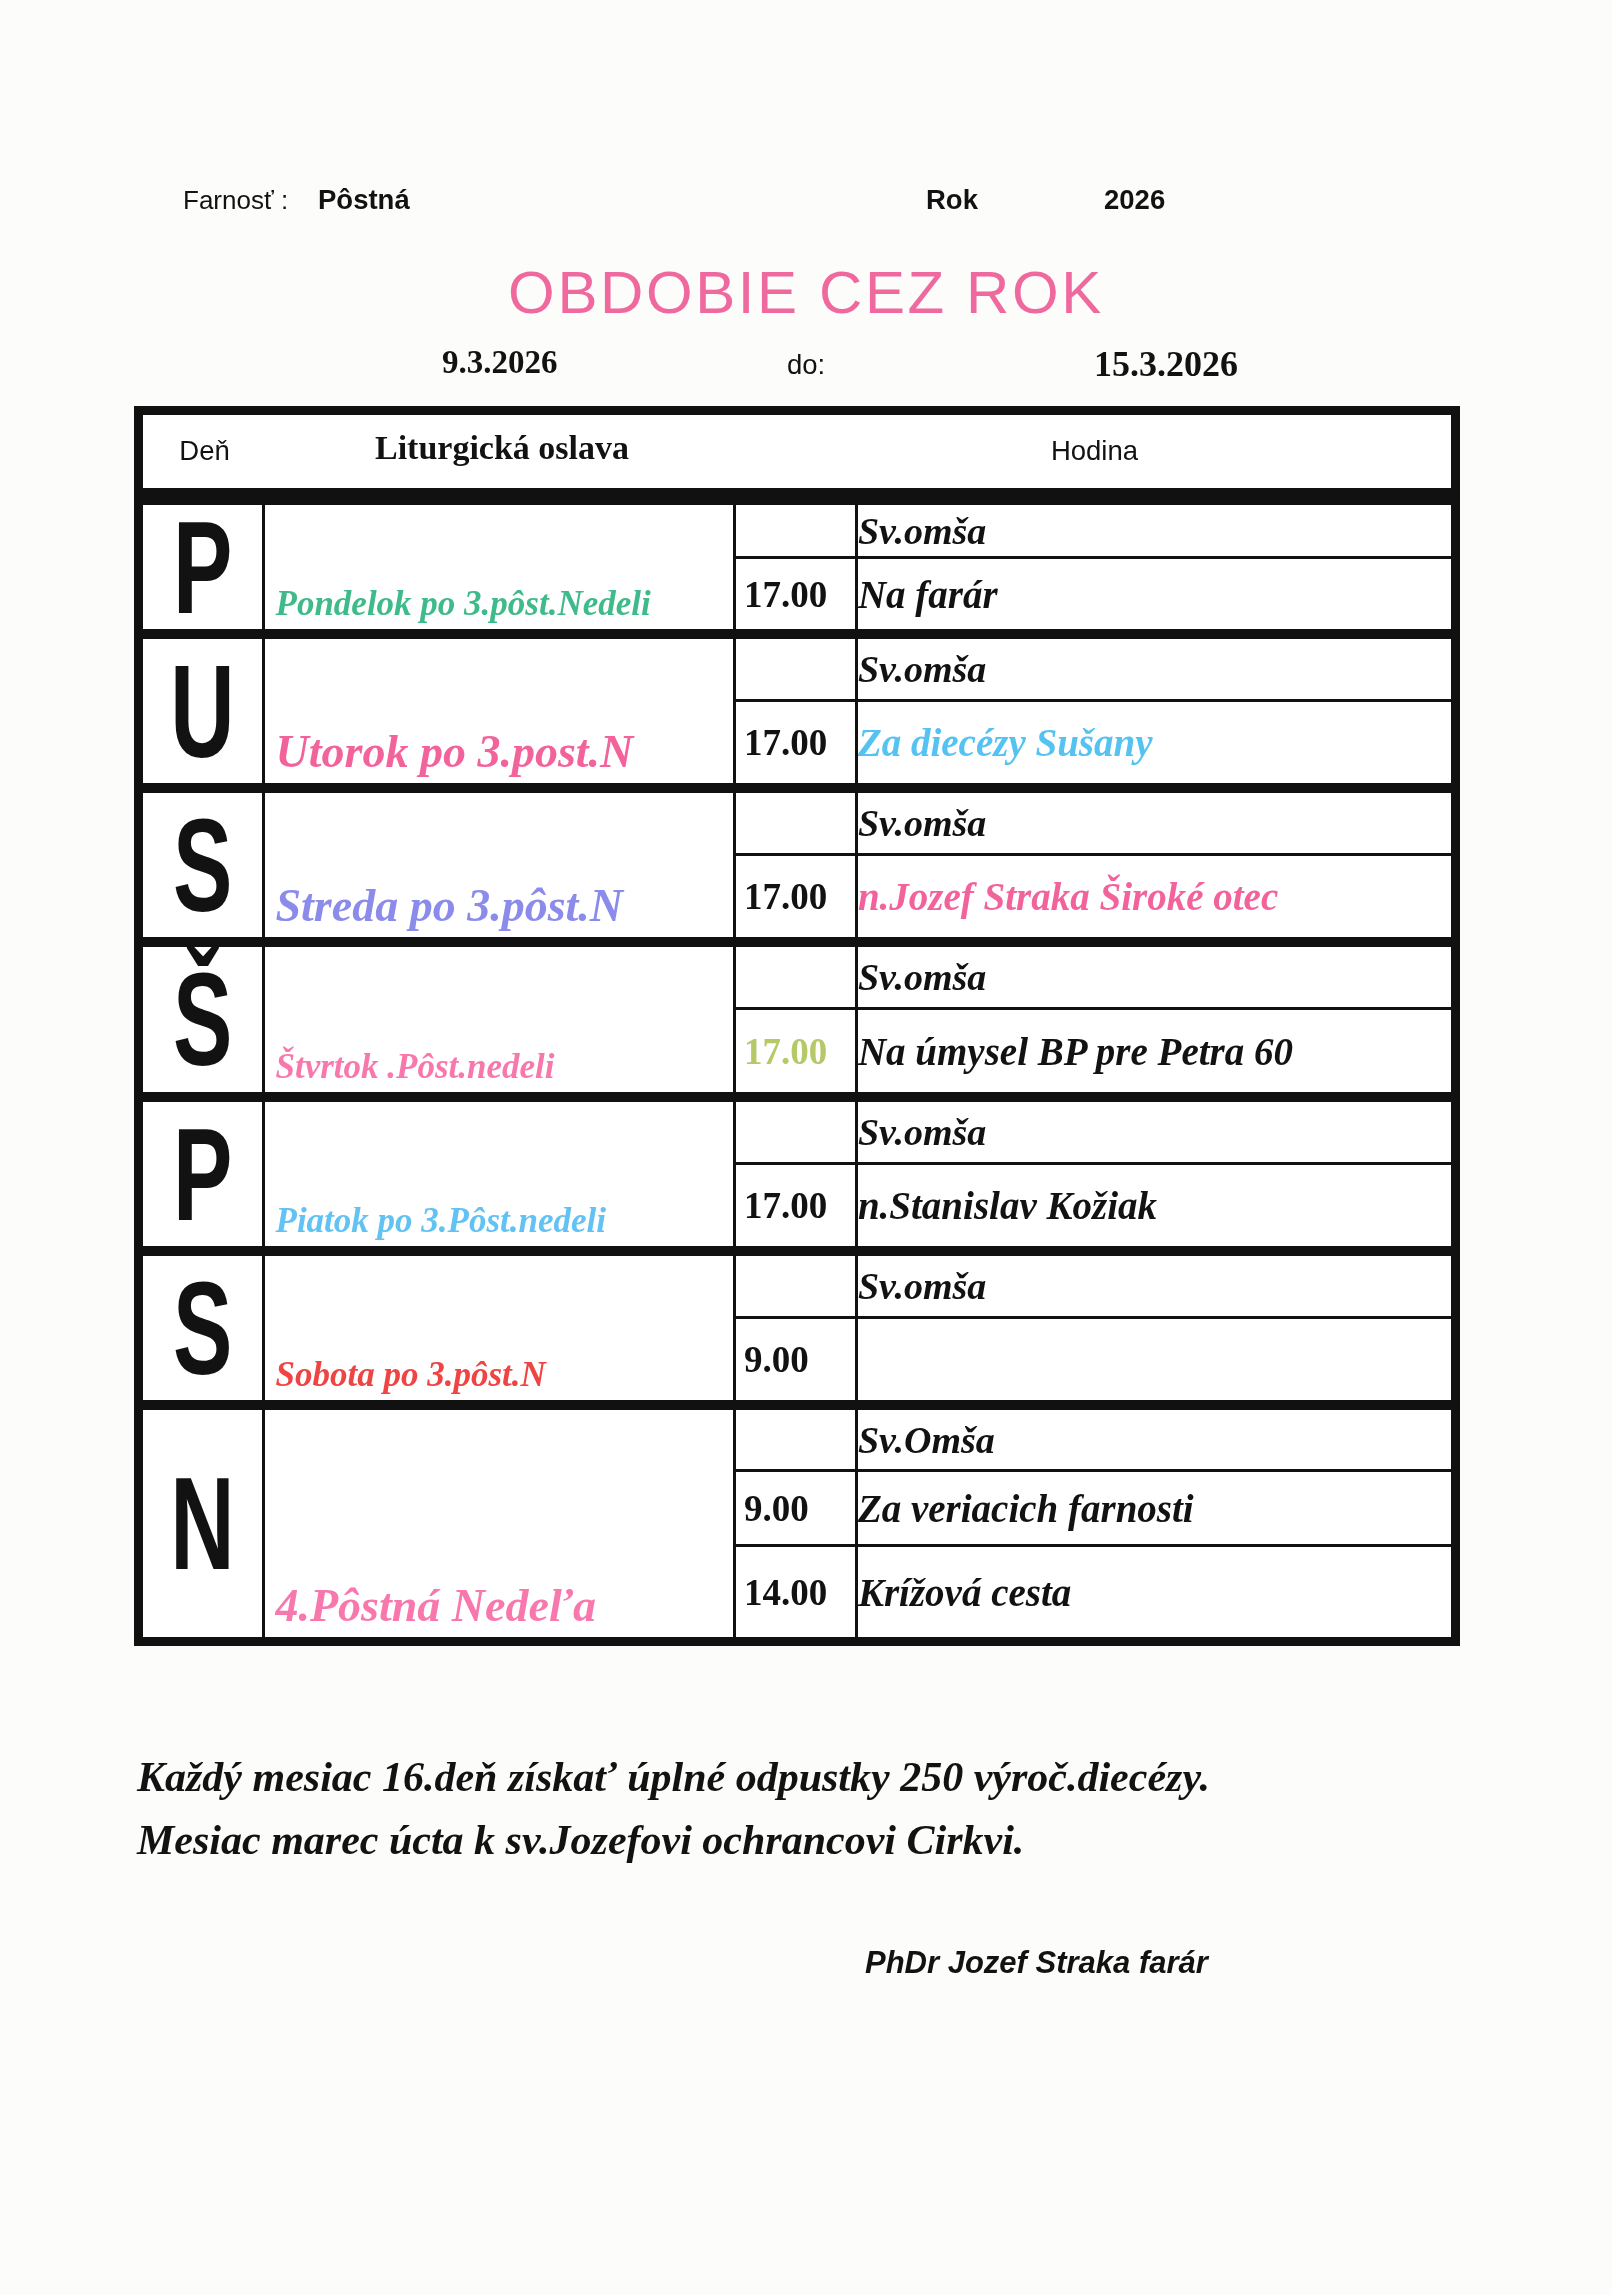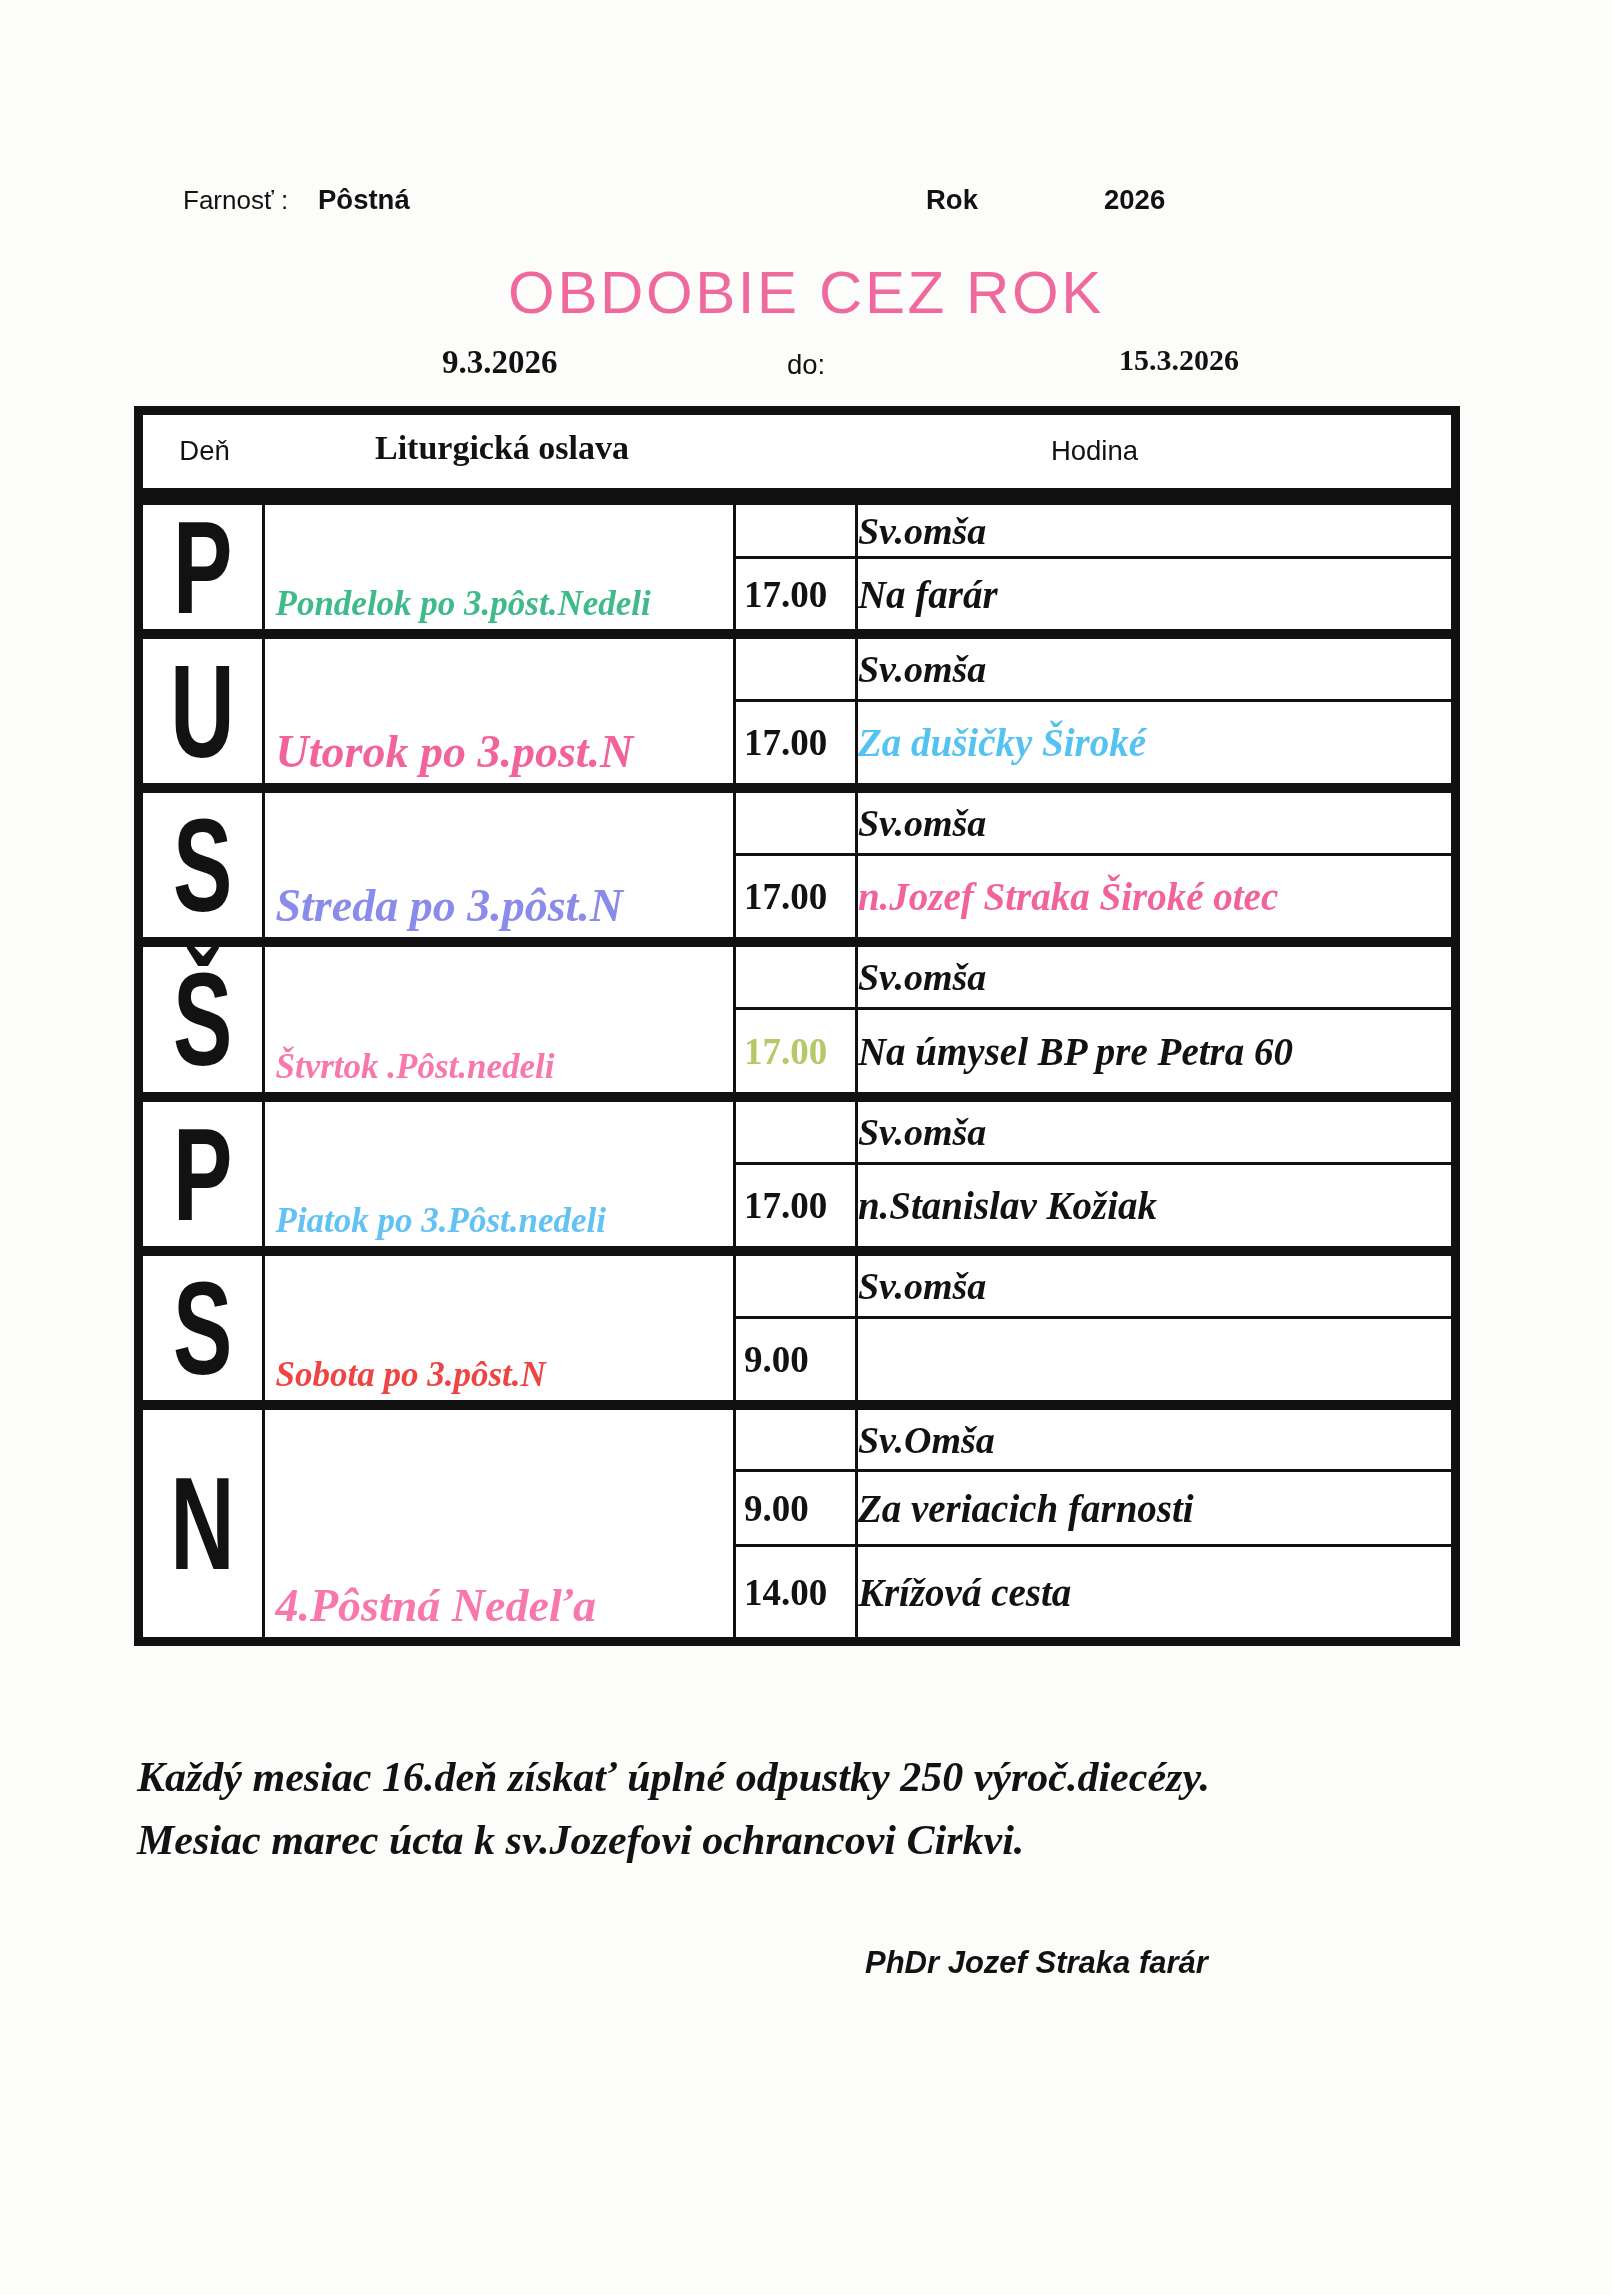--- a/index.html
+++ b/index.html
@@ -51,21 +51,21 @@
 
   <span class="abs lbl" style="left:139px;top:185px">Farnosť :</span>
   <span class="abs lbl bold" style="left:274px;top:184px;font-size:27.5px">Pôstná</span>
   <span class="abs lbl bold" style="left:882px;top:184px;font-size:27.5px">Rok</span>
   <span class="abs lbl bold" style="left:1060px;top:184px;font-size:27.5px">2026</span>
 
   <div class="abs title" style="color: rgb(240, 105, 158);">OBDOBIE CEZ ROK</div>
 
   <span class="abs serifb" style="left:442px;top:344px;font-size:33px">9.3.2026</span>
   <span class="abs" style="left:787px;top:349px;font-size:27.5px">do:</span>
-  <span class="abs serifb" style="left:1119px;top:343px;font-size:30px">15.3.2026</span>
+  <span class="abs serifb" style="left:1094px;top:343px;font-size:36px">15.3.2026</span>
 
   <div class="sched">
     <div class="thead">
       <span class="abs hden">Deň</span>
       <span class="abs hoslava serifb">Liturgická oslava</span>
       <span class="abs hhodina">Hodina</span>
     </div>
 
     <div class="trow" style="height:124px">
       <div class="dcell">
@@ -100,21 +100,21 @@
       <div class="rcol">
         <div class="sub div" style="height:60px">
           <div class="tcell"></div>
           <div class="icell">
               <span class="itext svomsa">Sv.omša</span>
             </div>
         </div>
         <div class="sub grow">
           <div class="tcell">17.00</div>
           <div class="icell">
-              <span class="itext" style="color: rgb(84, 195, 241);">Za dušičky Široké</span>
+              <span class="itext" style="color: rgb(84, 195, 241);">Za diecézy Sušany</span>
             </div>
         </div>
       </div>
     </div>
 
     <div class="trow" style="height:144px">
       <div class="dcell">
           <span class="dletter">S</span>
         </div>
       <div class="ccell">

